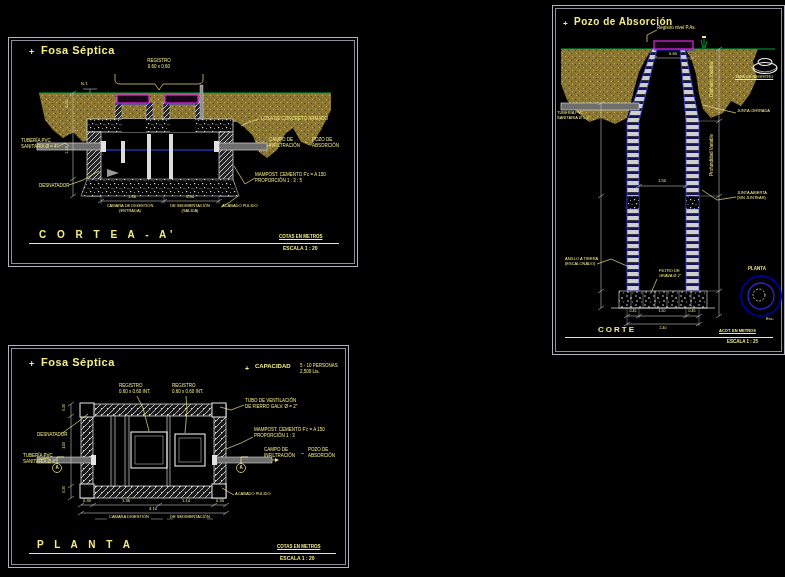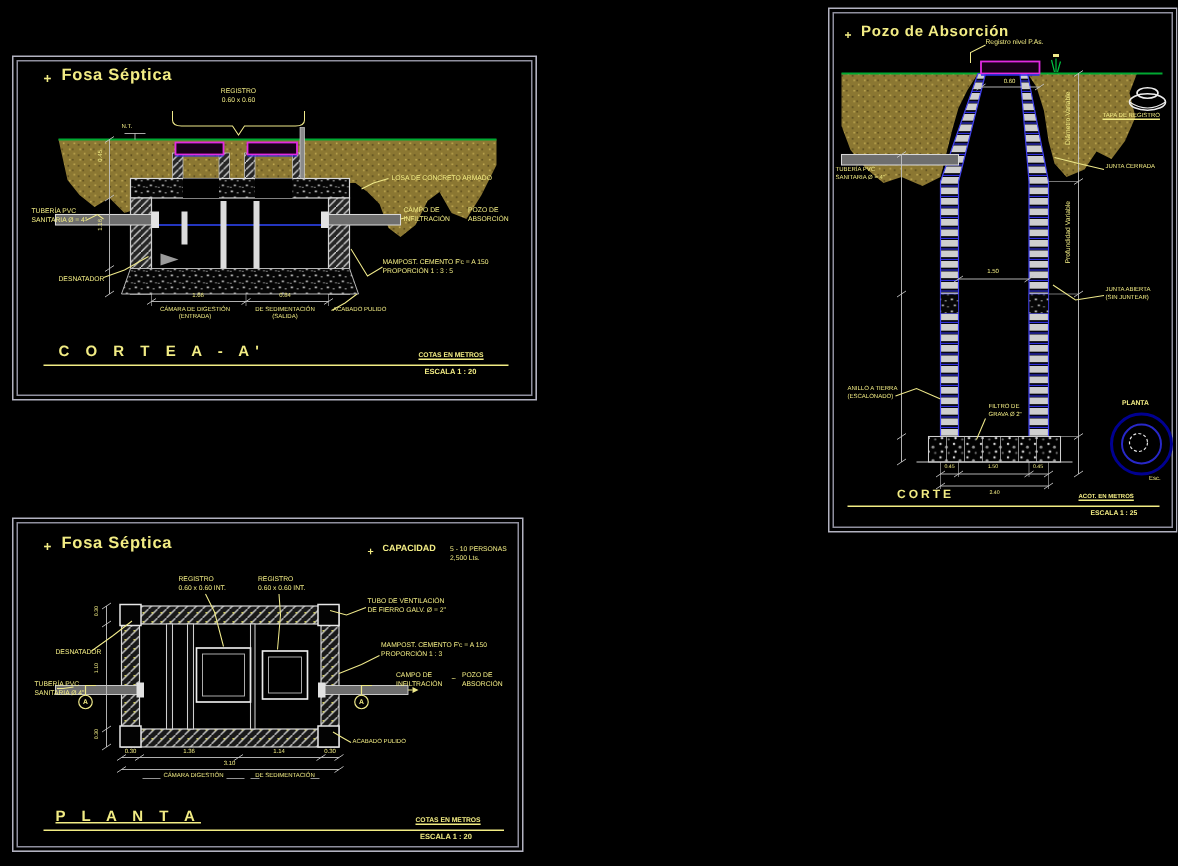--- a/index.html
+++ b/index.html
@@ -266,21 +266,21 @@
   <div class="lbl s4 c" style="left:120px;top:169px;">CÁMARA DIGESTIÓN</div>
   <div class="lbl s4 c" style="left:181px;top:169px;">DE SEDIMENTACIÓN</div>
   <div class="dim c" style="left:78px;top:153px;">0.30</div>
   <div class="dim c" style="left:117px;top:153px;">1.36</div>
   <div class="dim c" style="left:177px;top:153px;">1.14</div>
   <div class="dim c" style="left:211px;top:153px;">0.30</div>
   <div class="dim c" style="left:144px;top:161px;">3.10</div>
   <div class="vlbl" style="left:53px;top:58px;font-size:3.5px;">0.30</div>
   <div class="vlbl" style="left:53px;top:96px;font-size:3.5px;">1.10</div>
   <div class="vlbl" style="left:53px;top:140px;font-size:3.5px;">0.30</div>
-  <div class="sec" style="left:28px;top:193px;text-decoration:underline;">P L A N T A</div>
+  <div class="sec" style="left:28px;top:193px;">P L A N T A</div>
   <div class="rule" style="left:20px;top:207px;width:307px;"></div>
   <div class="note u" style="left:268px;top:198px;">COTAS EN METROS</div>
   <div class="note" style="left:271px;top:209px;font-size:5px;">ESCALA  1 : 20</div>
 </section>
 
 <section class="panel" style="left:552px;top:5px;width:231px;height:348px;">
   <svg class="draw" viewBox="0 0 231 348">
     <defs>
       <pattern id="p3sand" width="7" height="7" patternUnits="userSpaceOnUse">
         <rect width="7" height="7" fill="#8b7732"></rect>

